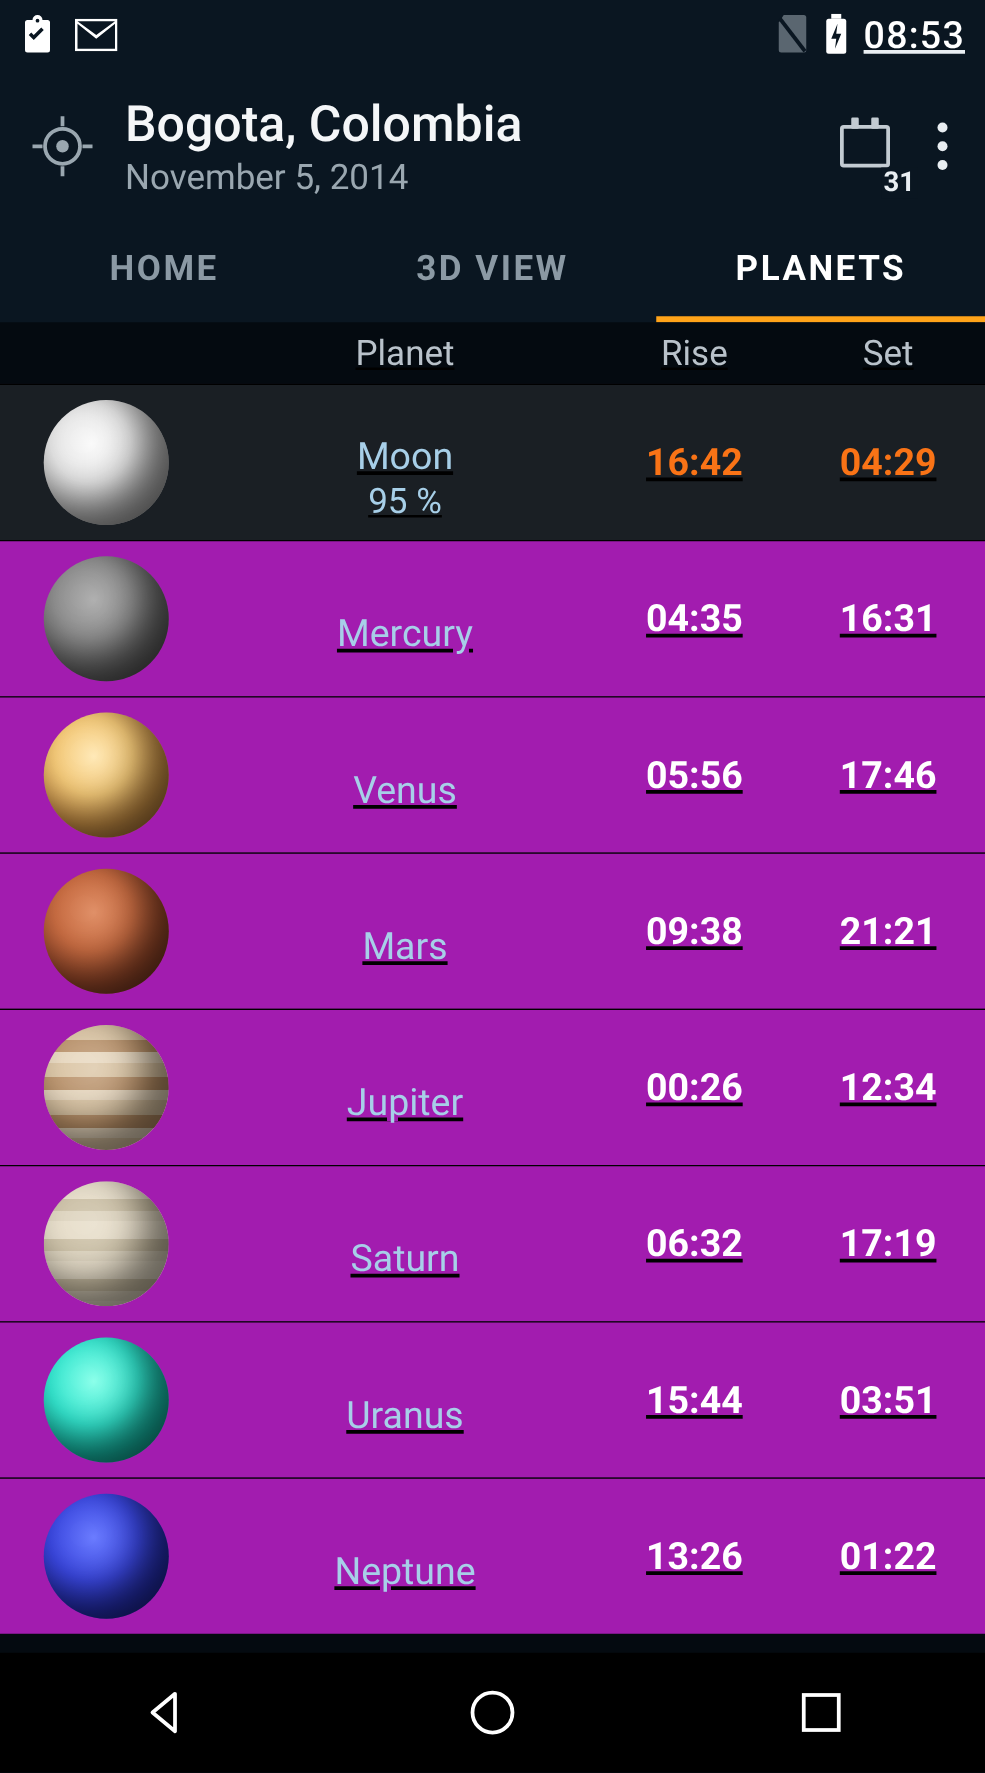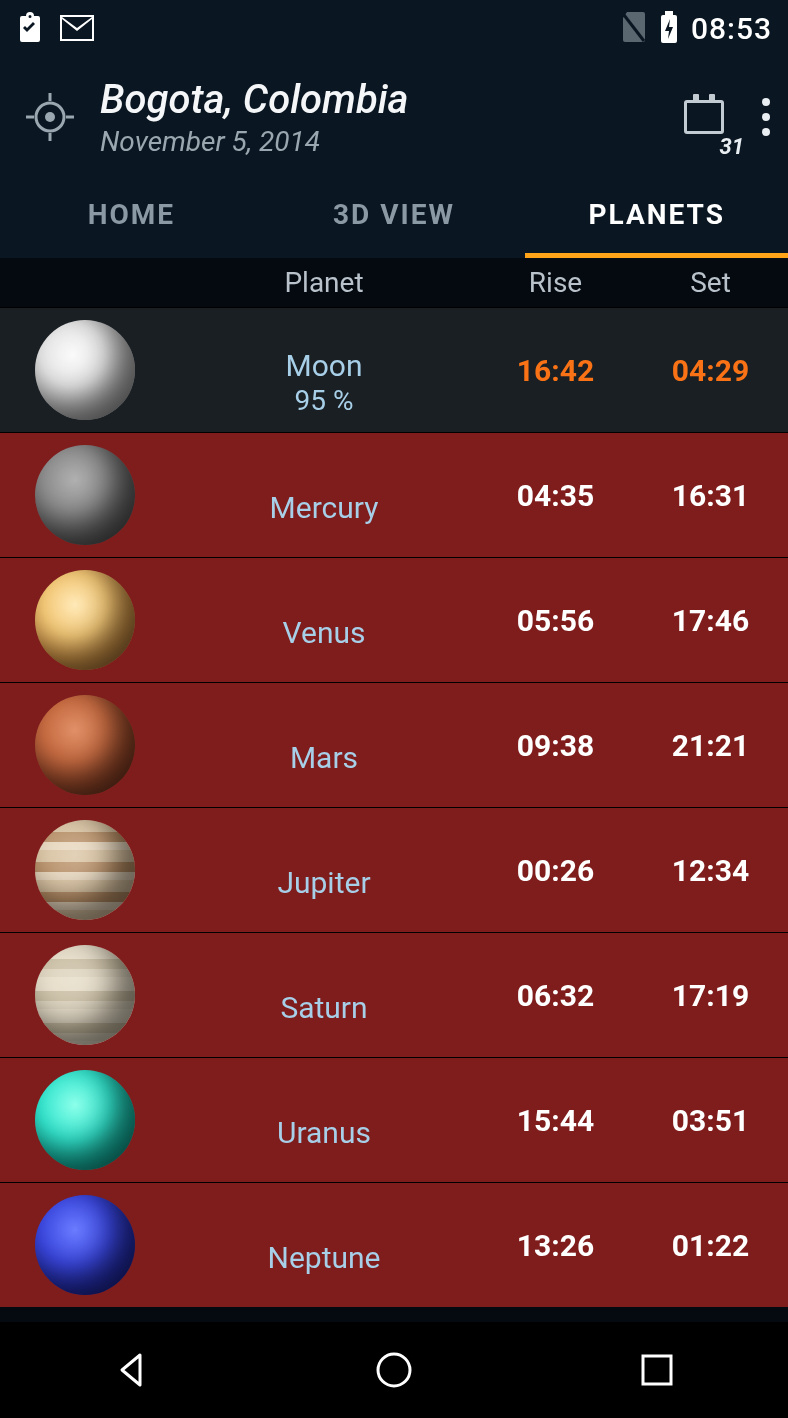--- a/index.html
+++ b/index.html
@@ -5,27 +5,27 @@
   * { box-sizing: border-box; margin: 0; padding: 0; }
   html, body { width: 788px; height: 1418px; font-family: Roboto, Arial, sans-serif; background:#000; }
   .screen {
     width: 788px; height: 1418px; background:#0a1621; display:flex; flex-direction:column; overflow:hidden;
   }
   
   .status-bar {
     height: 56px; background:#0a1621; display:flex; align-items:center; justify-content:space-between;
     padding: 0 16px; color:#e9eef2;
   }
-  .status-left, .status-right { display:flex; align-items:center; gap:16px; }
+  .status-left, .status-right { display:flex; align-items:center; gap:16px;text-decoration:underline; }
   .status-right { gap:12px; }
   .status-time { font-size:30px; font-weight:500; letter-spacing:1px; color:#fff; }
   .icon { display:inline-flex; align-items:center; justify-content:center; }
   
   .app-header {
-    display:flex; align-items:center; padding: 20px 8px 22px 20px; gap:20px;font-style:italic;
+    display:flex; align-items:center; padding: 20px 20px 22px 20px; gap:20px;
   }
   .loc-icon { width:60px; display:flex; justify-content:center; }
   .title-block { flex:1; }
   .title { font-size:40px; font-weight:500; color:#f4f6f8; }
   .subtitle { font-size:28px; color:#9aa7b0; margin-top:2px; }
   .hdr-actions { display:flex; align-items:center; gap:30px; padding-right:8px; }
   .cal-btn { position:relative; width:56px; height:56px; display:flex; align-items:center; justify-content:center; }
   .cal-rect { width:40px; height:34px; border:3px solid #c3cbd2; border-radius:3px; position:relative; }
   .cal-rect::before, .cal-rect::after {
     content:""; position:absolute; top:-9px; width:6px; height:9px; background:#c3cbd2; border-radius:1px;
@@ -34,27 +34,27 @@
   .cal-num { position:absolute; right:-14px; bottom:-14px; font-size:22px; font-weight:700; color:#e9eef2;
              background:#0a1621; padding:0 2px; }
   .kebab { width:10px; display:flex; flex-direction:column; gap:7px; }
   .kebab span { width:8px; height:8px; background:#e9eef2; border-radius:50%; }
   
   .tabs { display:flex; }
   .tab { flex:1; text-align:center; padding: 18px 0 22px 0; font-size:28px; font-weight:700;
          letter-spacing:2px; color:#8b99a4; }
   .tab.active { color:#fff; border-bottom:5px solid #ffa319; }
   
-  .table { flex:1; display:flex; flex-direction:column; background:#040a10; }
+  .table { flex:1; display:flex; flex-direction:column; background:#040a10;text-decoration:underline; }
   .thead { display:flex; color:#b9c2ca; font-size:28px; padding:8px 0; background:#040a10; }
   .thead .col-icon { width:170px; }
   .thead .col-name { flex:1; text-align:center; }
   .thead .col-rise, .thead .col-set { width:155px; text-align:center; }
   .row {
-    display:flex; align-items:center; height:125px; border-top:1px solid #000; background:#7f1d1d;
+    display:flex; align-items:center; height:125px; border-top:1px solid #000; background:#a21caf;
   }
   .row.selected { background:#1a1f24; }
   .row .col-icon { width:170px; display:flex; justify-content:center; }
   .row .col-name { flex:1; text-align:center; color:#a7cfe8; font-size:30px; line-height:1.2;margin-top:25px; }
   .row .name-sub { color:#a7cfe8; font-size:28px; }
   .row .col-rise, .row .col-set { width:155px; text-align:center; color:#fff; font-size:30px; font-weight:700; }
   .row.selected .col-rise, .row.selected .col-set { color:#f97316; }
   
   .sphere { width:100px; height:100px; border-radius:50%; box-shadow: inset -18px -18px 30px rgba(0,0,0,0.55); }
   .moon    { background: radial-gradient(circle at 38% 35%, #fafafa 0%, #e6e6e6 35%, #bfbfbf 65%, #8b8b8b 100%); }

